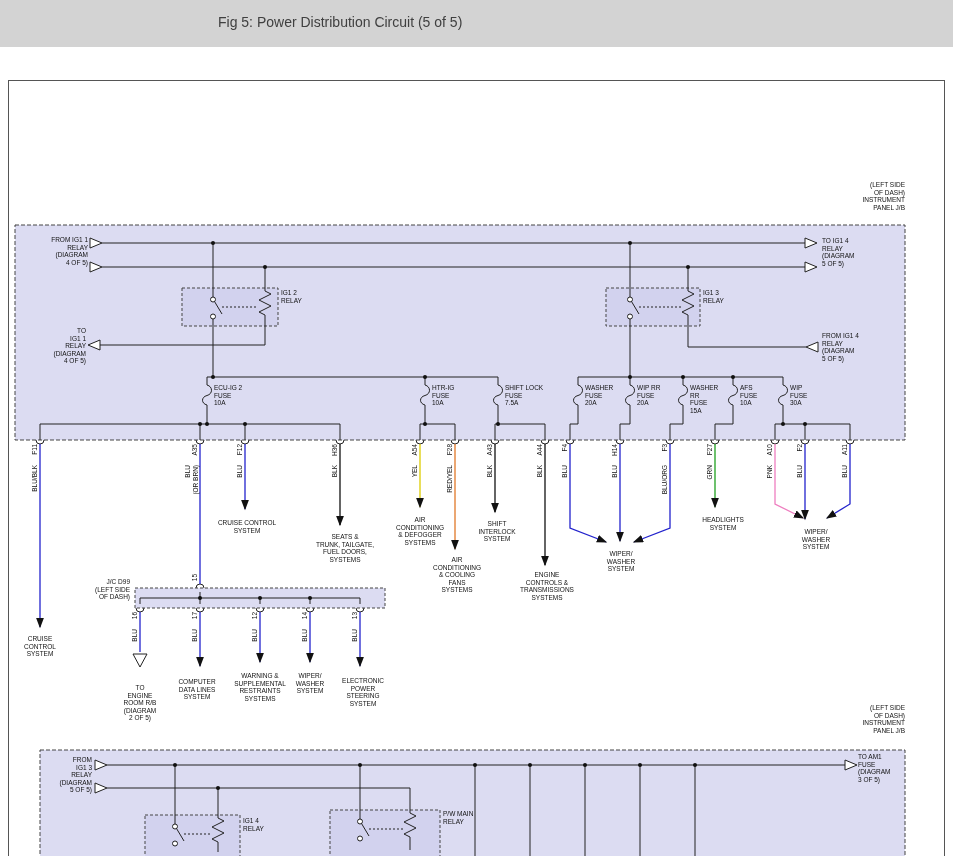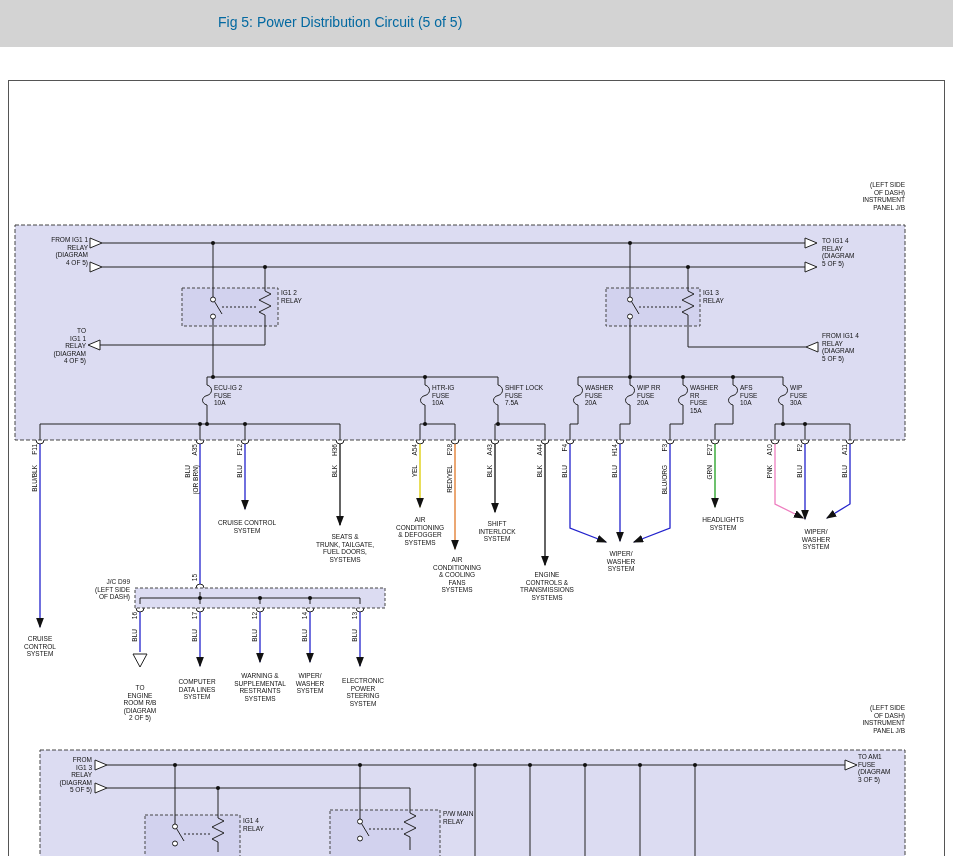--- a/index.html
+++ b/index.html
@@ -1,20 +1,20 @@
 <!DOCTYPE html>
 <html><head>
 <meta charset="utf-8">
 <style>
   *{margin:0;padding:0;box-sizing:border-box}
   html,body{width:953px;height:856px}
   body{background:#fff;font-family:"Liberation Sans",sans-serif;position:relative;overflow:hidden}
   .screen{position:absolute;inset:0;overflow:hidden}
   .header{position:absolute;left:0;top:0;width:100%;height:47px;background:#d3d3d3}
-  .ttl{position:absolute;left:218px;top:14px;font-size:14px;color:#0369a1}
+  .ttl{position:absolute;left:218px;top:14px;font-size:14px;color:#404040}
   .page-border{position:absolute;left:8px;top:80px;width:937px;height:790px;border:1px solid #555;background:#fff}
   svg.canvas{position:absolute;left:0;top:0}
   .lbl{position:absolute;font-size:6.5px;line-height:7.5px;color:#111;white-space:pre-line}
   .ctr{text-align:center;transform:translateX(-50%)}
   .rgt{text-align:right;transform:translateX(-100%)}
   .rot{transform-origin:0 0;transform:rotate(-90deg);text-align:right}
 </style>
 </head>
 <body>
 

